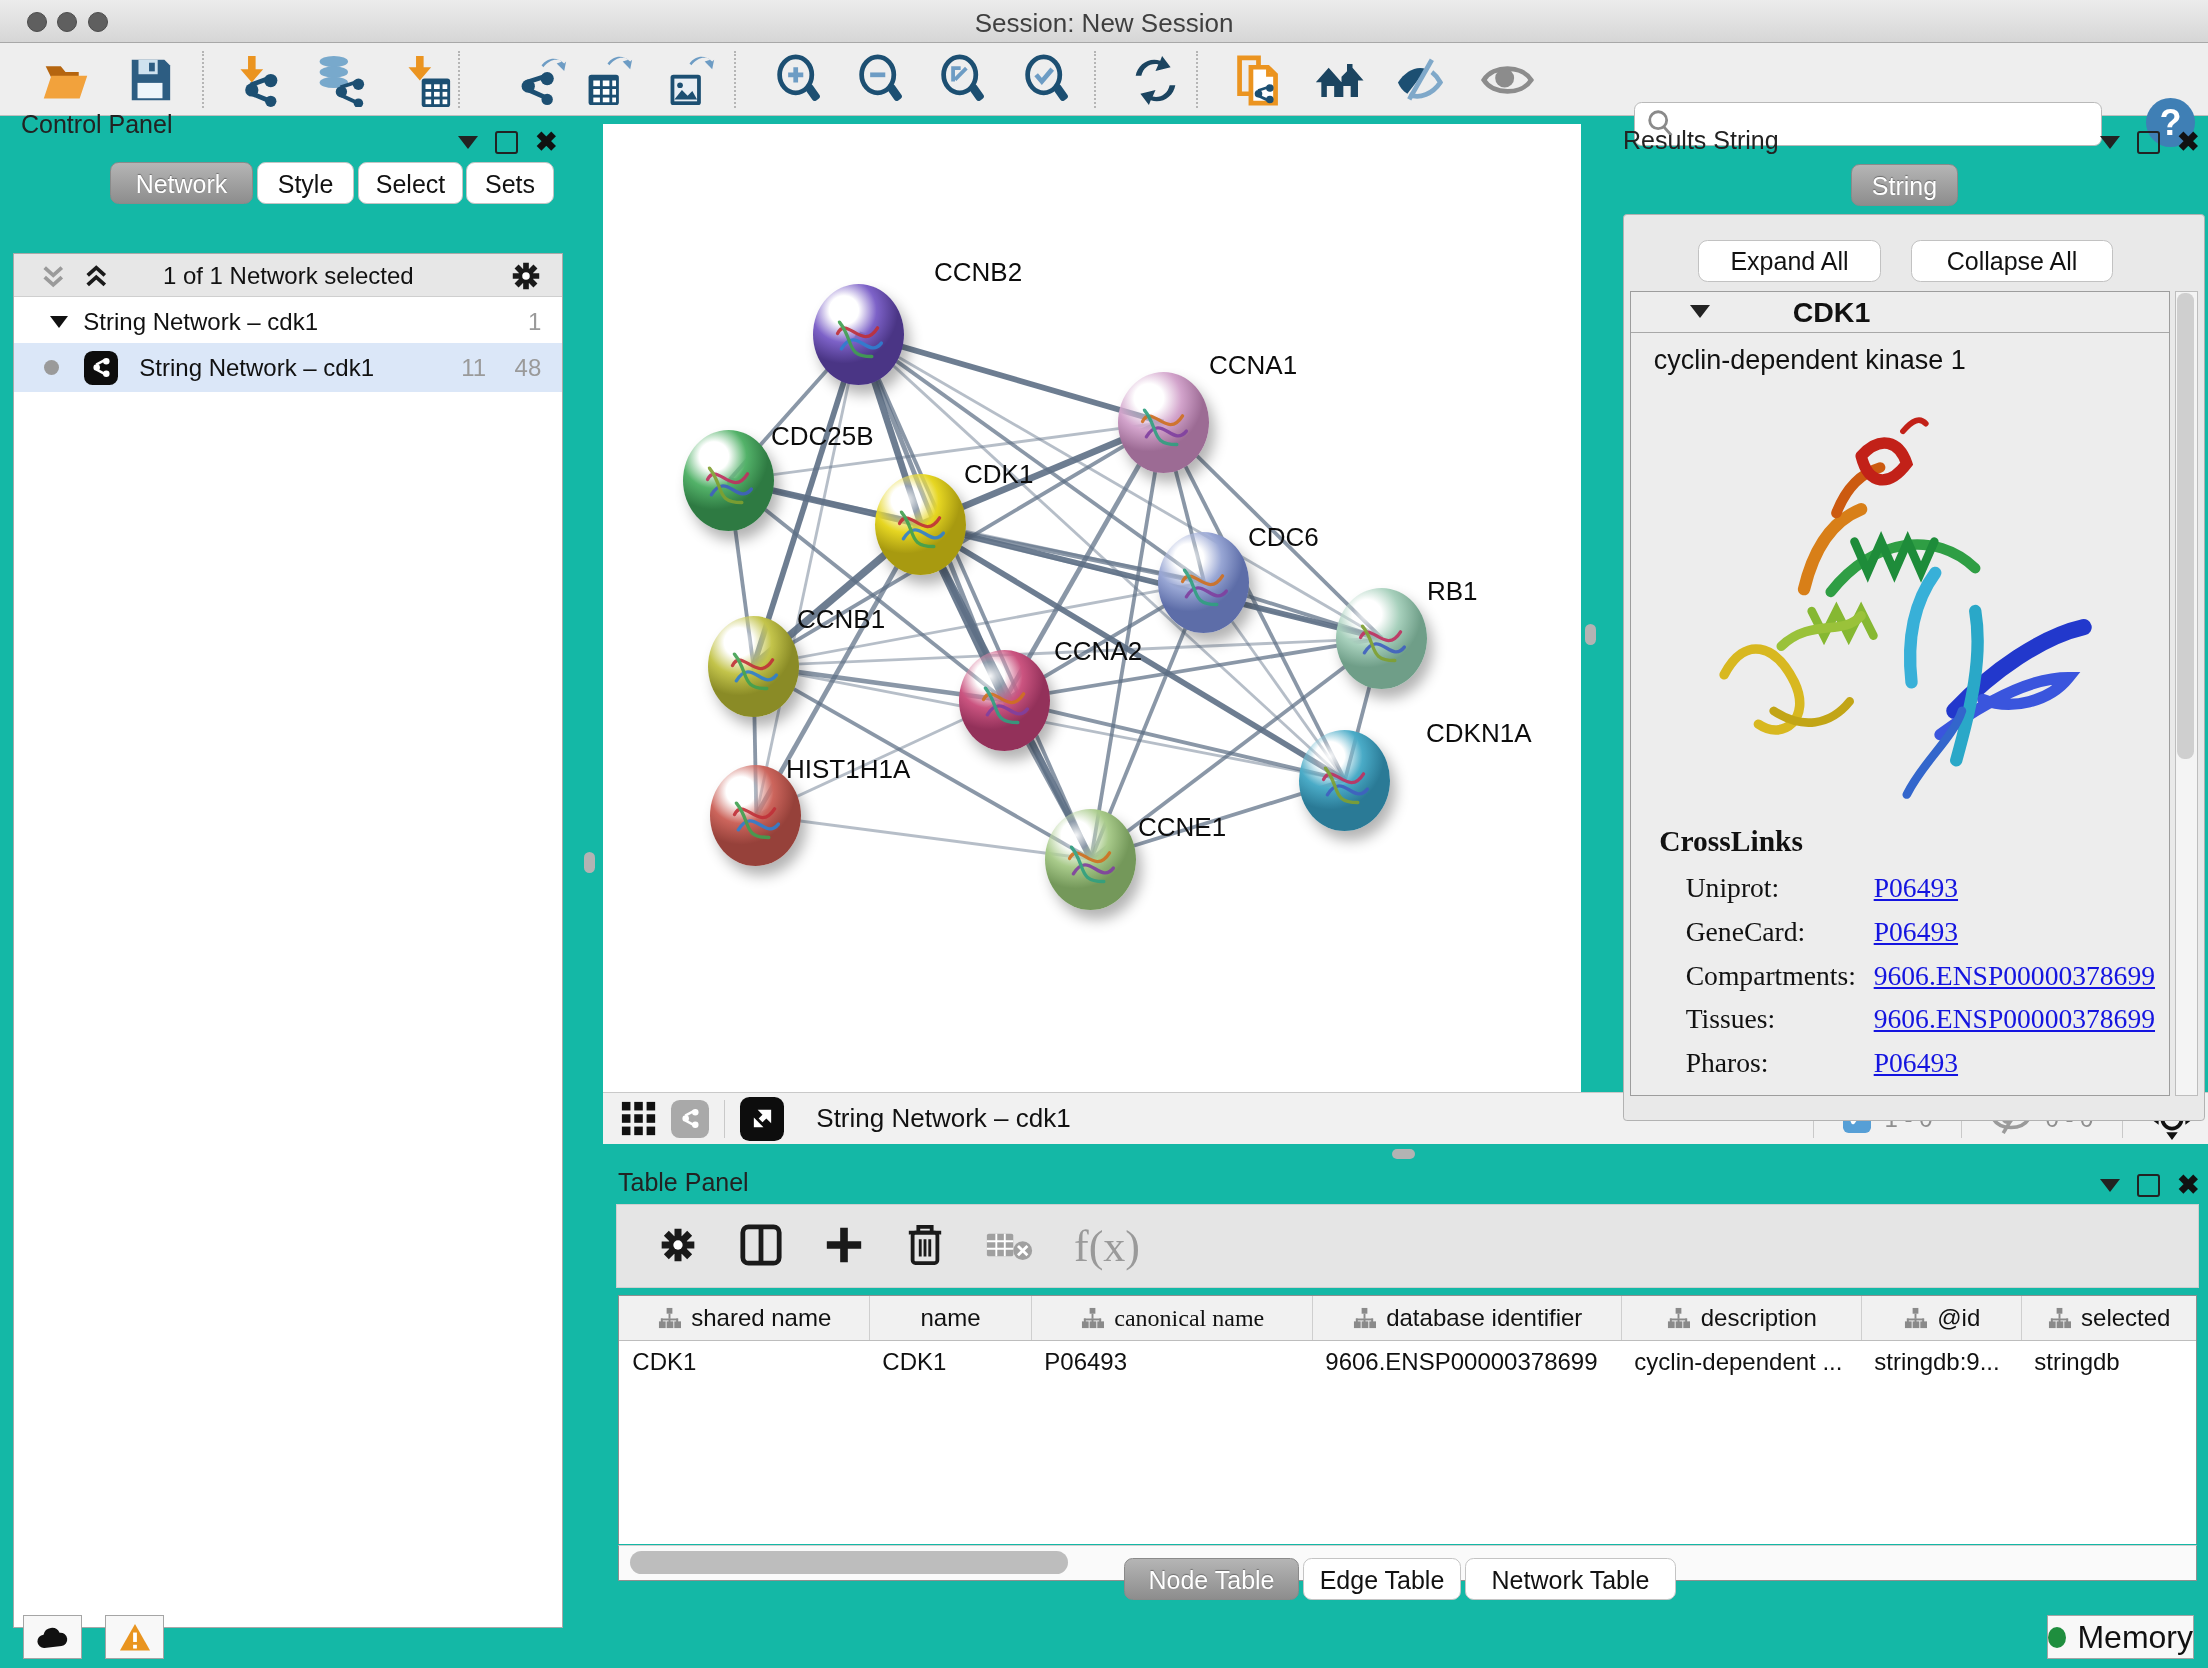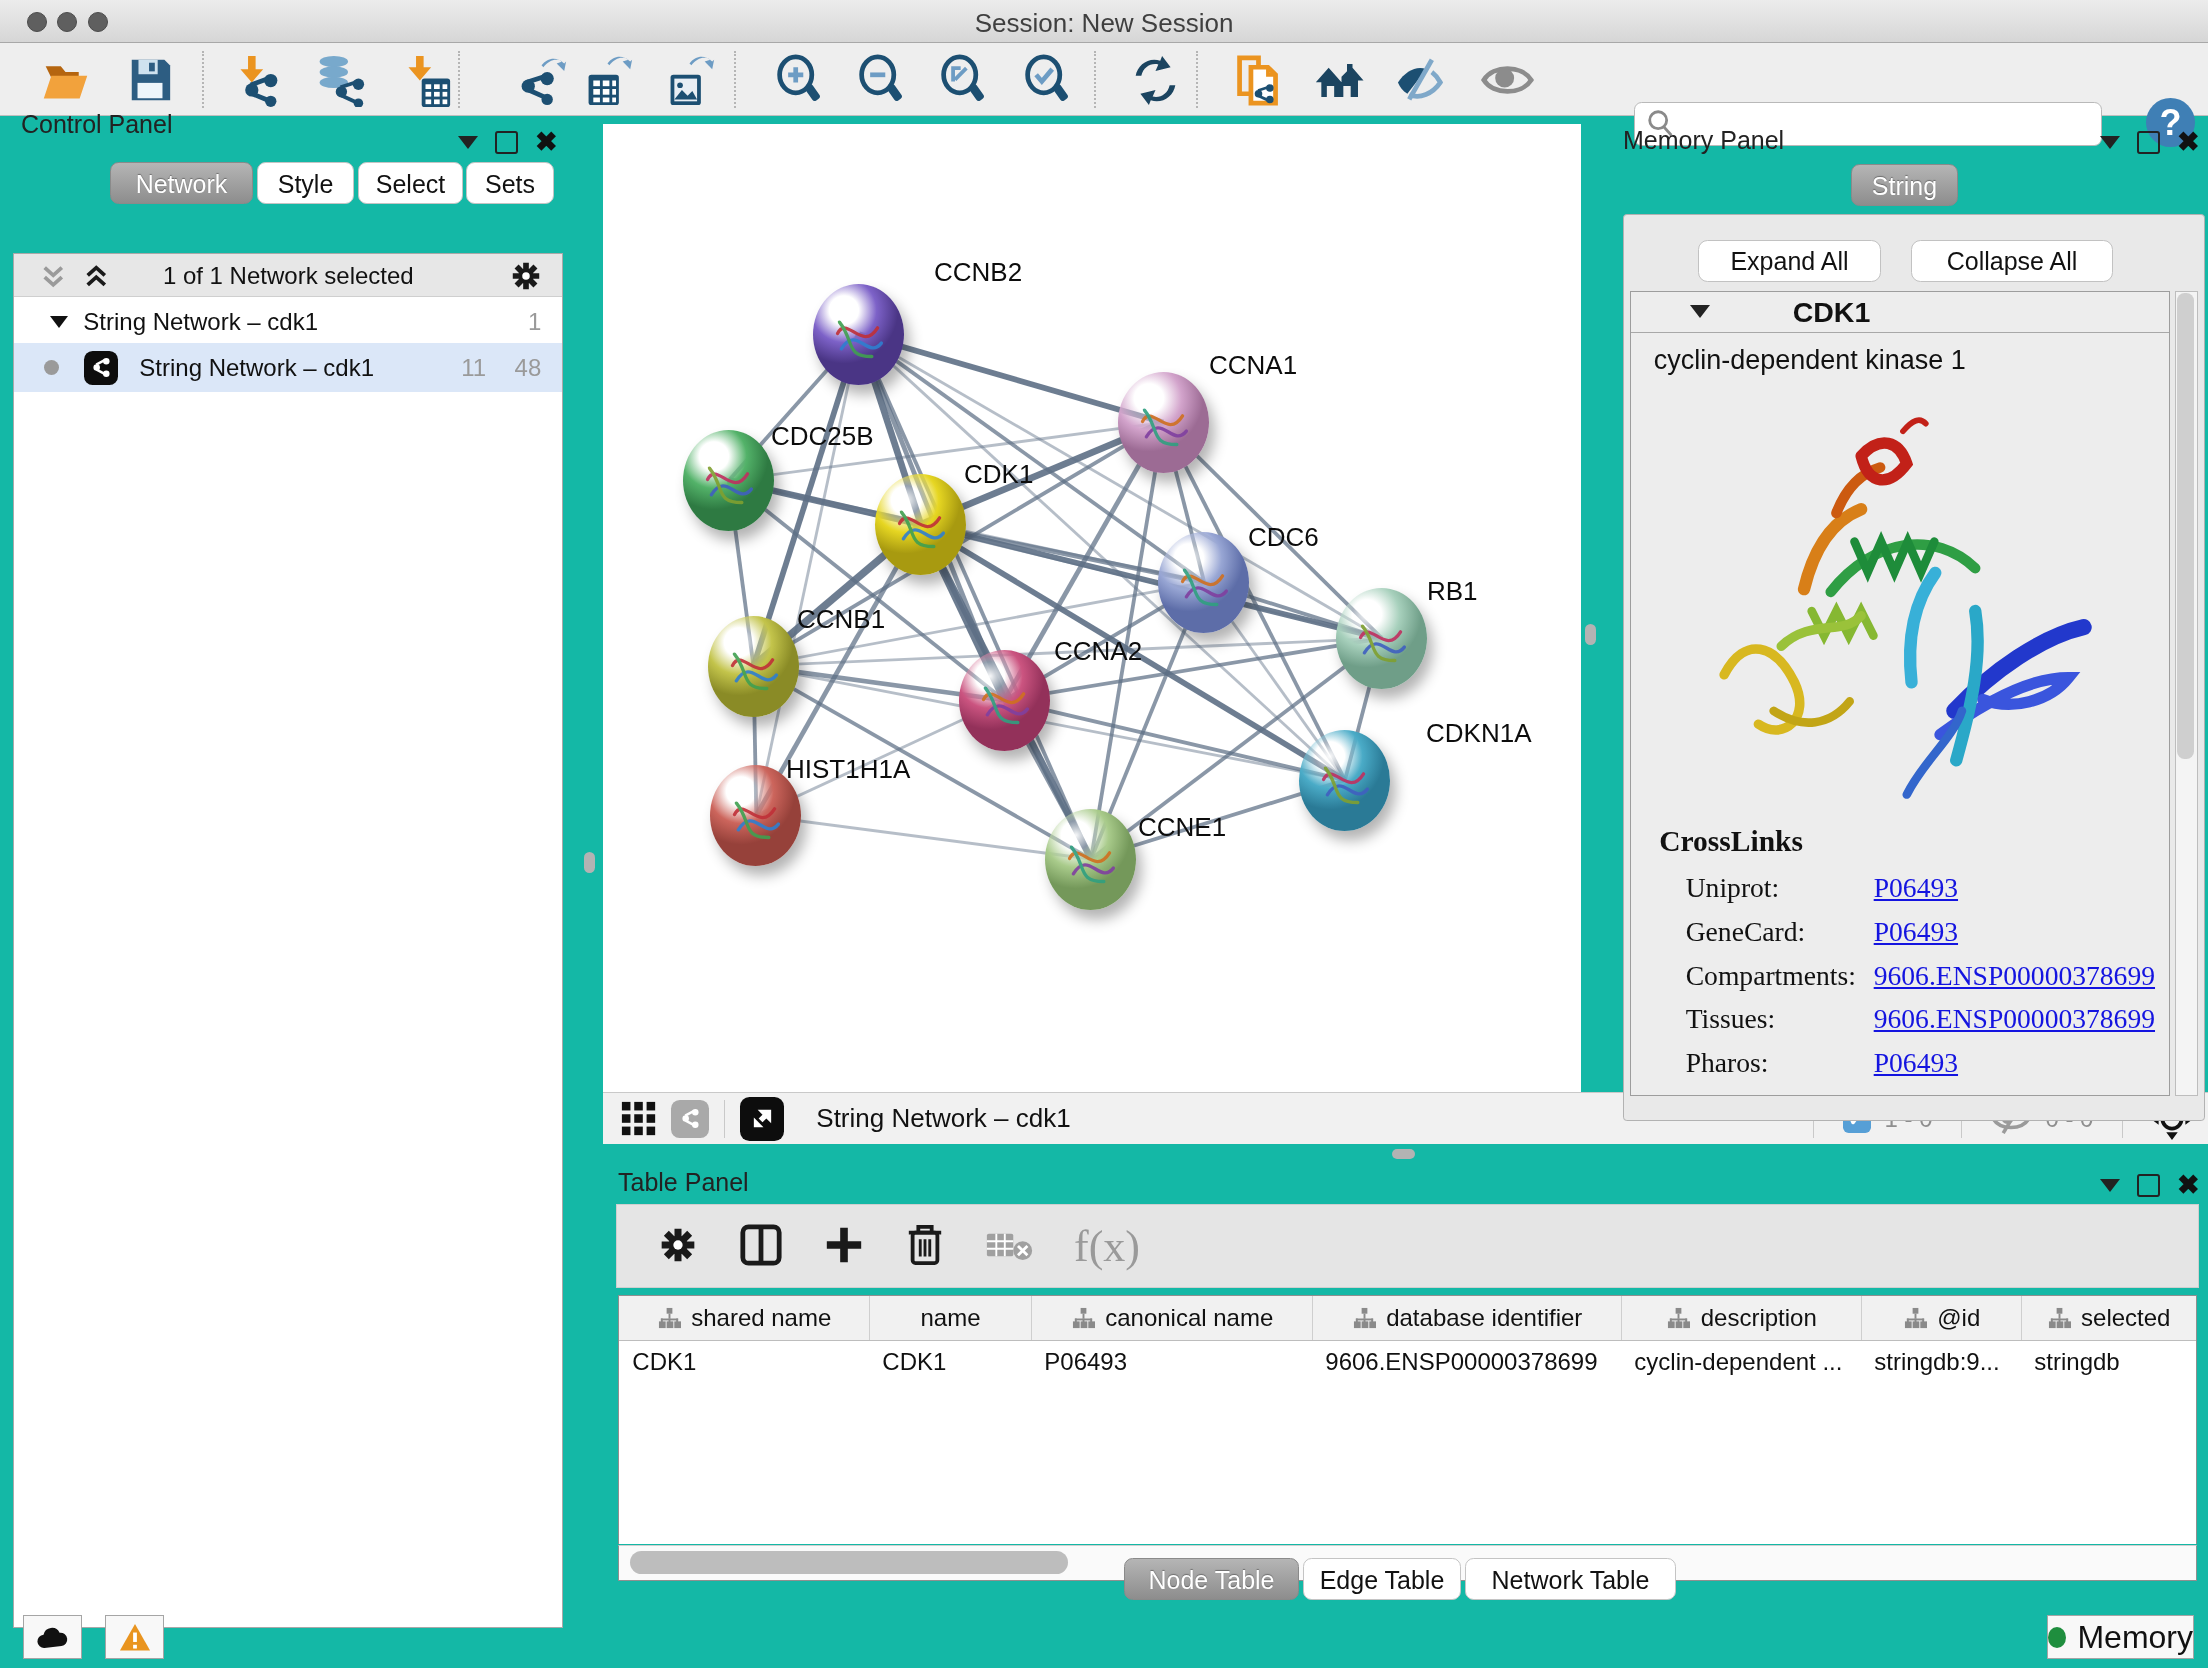--- a/index.html
+++ b/index.html
@@ -562,21 +562,21 @@
       <svg width="42" height="42" viewBox="0 0 44 44">
           <circle cx="22" cy="22" r="10" fill="none" stroke="#111" stroke-width="4"></circle>
           <g fill="#111">
             <path d="M22 0l6 8H16zM22 44l6-8H16zM0 22l8-6v12zM44 22l-8-6v12z"></path>
           </g>
         </svg>
     </div>
   </div>
 
   <div>
-    <div class="phead" style="left:1623px;top:126px">Memory Panel</div>
+    <div class="phead" style="left:1623px;top:126px">Results String</div>
     <div class="pctl" style="left:2100px;top:131px">
       <div class="tri-down"></div>
       <div class="floatsq"></div>
       <div class="closex">✖</div>
     </div>
     <div class="tab active" style="left:1851px;top:164px;width:107px">String</div>
 
     <div class="rp-outer">
       <div class="btn" style="left:74px;top:25px;width:183px;line-height:40px">Expand All</div>
       <div class="btn" style="left:287px;top:25px;width:202px;line-height:40px">Collapse All</div>
@@ -676,21 +676,21 @@
                 <path d="M12 7h2v5h-2z"></path>
                 <path d="M4 12h18v2H4z"></path>
                 <path d="M4 12h2v4H4zM12 12h2v4h-2zM20 12h2v4h-2z"></path>
               </g>
             </svg>
             <span>shared name</span>
           </div>
           <div class="th" style="width: 162px;">
             <span>name</span>
           </div>
-          <div class="th" style="width: 281px;">
+          <div class="th" style="width: 281px; font-family: Liberation Serif, serif;">
             <svg width="25" height="23" viewBox="0 0 26 24">
               <g fill="#8a8a8a">
                 <rect x="10" y="1" width="6" height="6"></rect>
                 <rect x="2" y="15" width="7" height="7"></rect>
                 <rect x="10" y="15" width="7" height="7"></rect>
                 <rect x="18" y="15" width="7" height="7"></rect>
                 <path d="M12 7h2v5h-2z"></path>
                 <path d="M4 12h18v2H4z"></path>
                 <path d="M4 12h2v4H4zM12 12h2v4h-2zM20 12h2v4h-2z"></path>
               </g>

